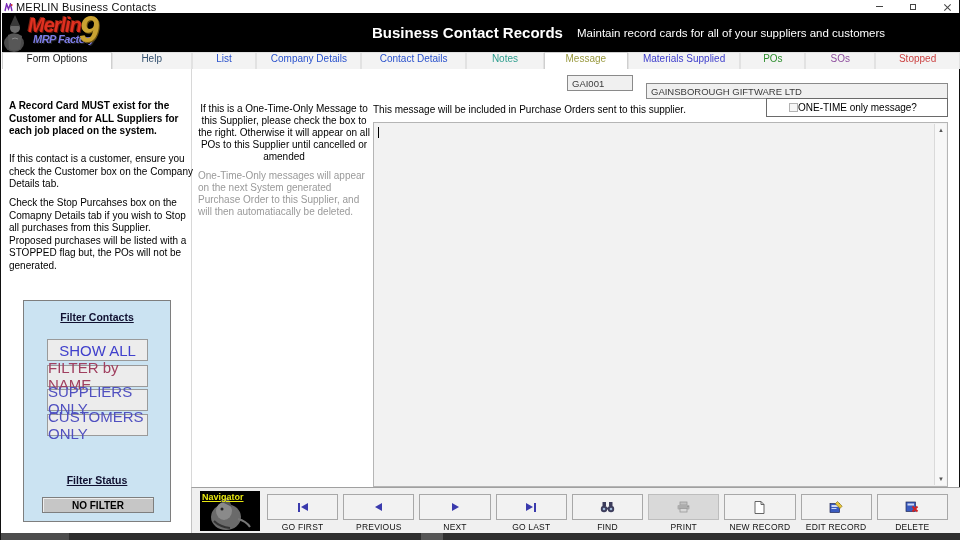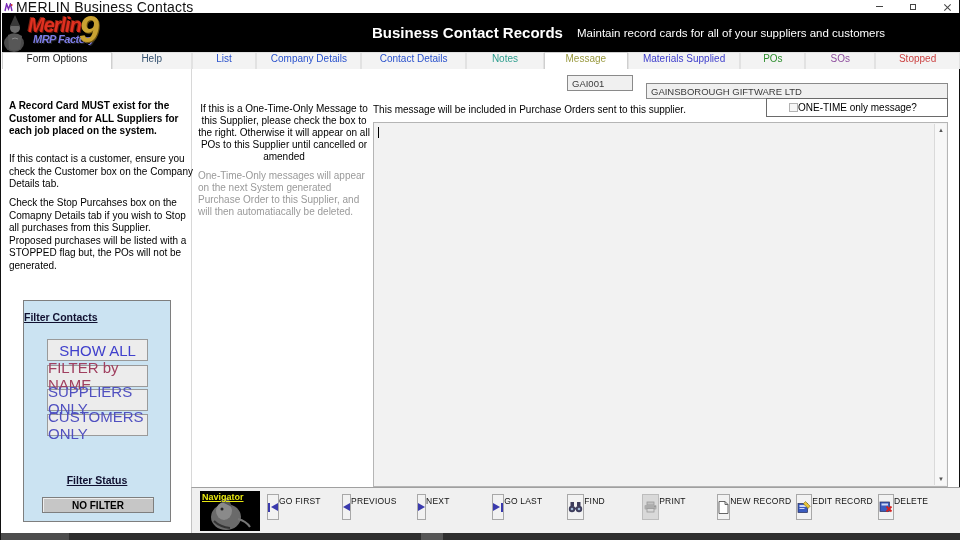--- a/index.html
+++ b/index.html
@@ -3,21 +3,21 @@
 <meta charset="utf-8">
 <style>
   * { margin:0; padding:0; box-sizing:border-box; }
   html,body { width:960px; height:540px; overflow:hidden; }
   body { font-family:"Liberation Sans", sans-serif; background:#fff; position:relative; }
   .window { position:absolute; inset:0; border-left:1px solid #111; border-right:1px solid #111; }
 
   
   .titlebar { position:absolute; top:0; left:0; width:958px; height:13px; background:#fff; display:flex; align-items:center; }
   .app-icon { width:9px; height:9px; margin:1px 3px 0 3px; }
-  .titlebar-text { font-size:14px; color:#111; letter-spacing:.2px; }
+  .titlebar-text { font-size:11px; color:#111; letter-spacing:.2px; }
   .win-controls { position:absolute; right:6px; top:0; height:13px; display:flex; align-items:center; gap:22px; }
   .ctrl { width:12px; height:11px; display:flex; align-items:center; justify-content:center; cursor:default; }
   .min-glyph { width:7px; height:1px; background:#444; }
   .restore-glyph { width:6px; height:6px; border:1px solid #444; }
   .close-glyph { position:relative; width:8px; height:8px; }
   .close-glyph::before,.close-glyph::after { content:""; position:absolute; left:3.5px; top:0; width:1px; height:9px; background:#444; }
   .close-glyph::before { transform:rotate(45deg); }
   .close-glyph::after { transform:rotate(-45deg); }
 
   
@@ -41,21 +41,21 @@
   .vdivider { position:absolute; left:190px; top:69px; width:1px; height:464px; background:#d8d8d8; }
 
   
   .para { position:absolute; left:8px; width:184px; font-size:10px; line-height:12.5px; color:#000; }
   .para1 { top:100px; font-weight:bold; }
   .para2 { top:153px; }
   .para3 { top:197px; }
 
   
   .filter-box { position:absolute; left:22px; top:300px; width:148px; height:222px; background:#cbe3f2; border:1px solid #7e7e7e; }
-  .filter-title { position:absolute; top:10px; width:100%; text-align:left; font-size:10.5px; font-weight:bold; text-decoration:underline; color:#101030; }
+  .filter-title { position:absolute; top:10px; width:100%; text-align:center; font-size:10.5px; font-weight:bold; text-decoration:underline; color:#101030; }
   .filter-btn { position:absolute; left:23px; width:101px; height:22px; background:#ececec; border:1px solid #9a9a9a; display:flex; align-items:center; justify-content:center; font-size:15px; cursor:default; }
   .fb0{top:38px}.fb1{top:64px}.fb2{top:88px}.fb3{top:113px}
   .filter-status-title { position:absolute; top:173px; width:100%; text-align:center; font-size:10.5px; font-weight:bold; text-decoration:underline; color:#101030; }
   .nofilter { position:absolute; left:18px; top:196px; width:112px; height:16px; background:#c6c6c6; border:1px solid #7e7e7e; box-shadow:inset 1px 1px 0 #eee; display:flex; align-items:center; justify-content:center; font-size:10px; font-weight:bold; color:#000; }
 
   
   .mpara { position:absolute; left:197px; width:172px; font-size:10px; line-height:12px; }
   .mp1 { top:103px; color:#000;text-align:center; }
   .mp2 { top:170px; color:#9a9a9a; }
 
@@ -78,21 +78,21 @@
   .scrollbar { position:absolute; top:1px; right:1px; bottom:1px; width:12px; background:#f7f7f7; border-left:1px solid #dadada; }
   .sb-arrow { position:absolute; left:0; width:12px; height:12px; font-size:6px; color:#555; display:flex; align-items:center; justify-content:center; }
   .sb-up { top:0; }
   .sb-down { bottom:0; }
 
   
   .navbar { position:absolute; left:190px; top:487px; width:769px; height:46px; background:#f0f0f0; border-top:1px solid #a0a0a0; border-left:1px solid #c2c2c2; }
   .navigator-img { position:absolute; left:8px; top:3px; width:60px; height:40px; background:#000; overflow:hidden; }
   .navigator-label { position:absolute; left:2px; top:1px; font-size:9px; font-weight:bold; color:#e8e810; text-decoration:underline; z-index:2; }
   .nav-buttons { position:absolute; left:75px; right:12px; top:6px; height:38px; display:flex; gap:5px; }
-  .nav-btn { flex:1; display:flex; flex-direction:row; align-items:stretch; cursor:default; }
+  .nav-btn { flex:1; display:flex; flex-direction:column; align-items:stretch; cursor:default; }
   .nav-btn-box { height:26px; background:#f2f2f2; border:1px solid #a8a8a8; display:flex; align-items:center; justify-content:center; gap:1px; }
   .nav-btn.disabled .nav-btn-box { background:#d9d9d9; border-color:#bdbdbd; }
   .nav-btn-label { margin-top:2px; text-align:center; font-size:8.5px; color:#111; letter-spacing:.2px; white-space:nowrap; }
   .tri-l { width:0; height:0; border-top:4.5px solid transparent; border-bottom:4.5px solid transparent; border-right:7px solid #3a3aad; }
   .tri-r { width:0; height:0; border-top:4.5px solid transparent; border-bottom:4.5px solid transparent; border-left:7px solid #3a3aad; }
   .nav-bar-glyph { width:2px; height:9px; background:#3a3aad; }
 
   
   .statusbar { position:absolute; left:0; top:533px; width:960px; height:7px; background:#2e2e2e; }
   .statusbar-seg-left { position:absolute; left:0; top:0; width:68px; height:7px; background:#4d4d4d; }

